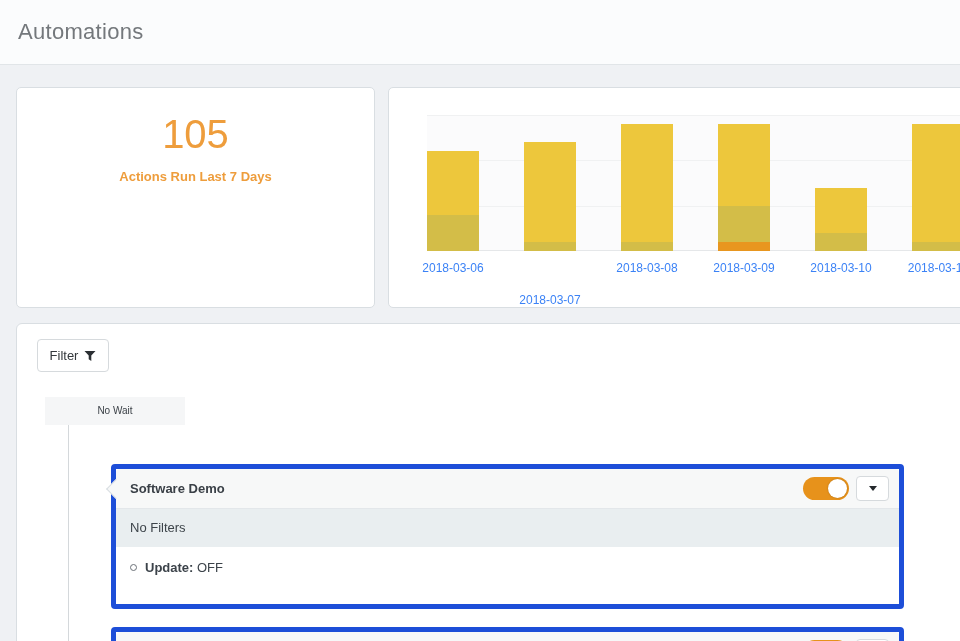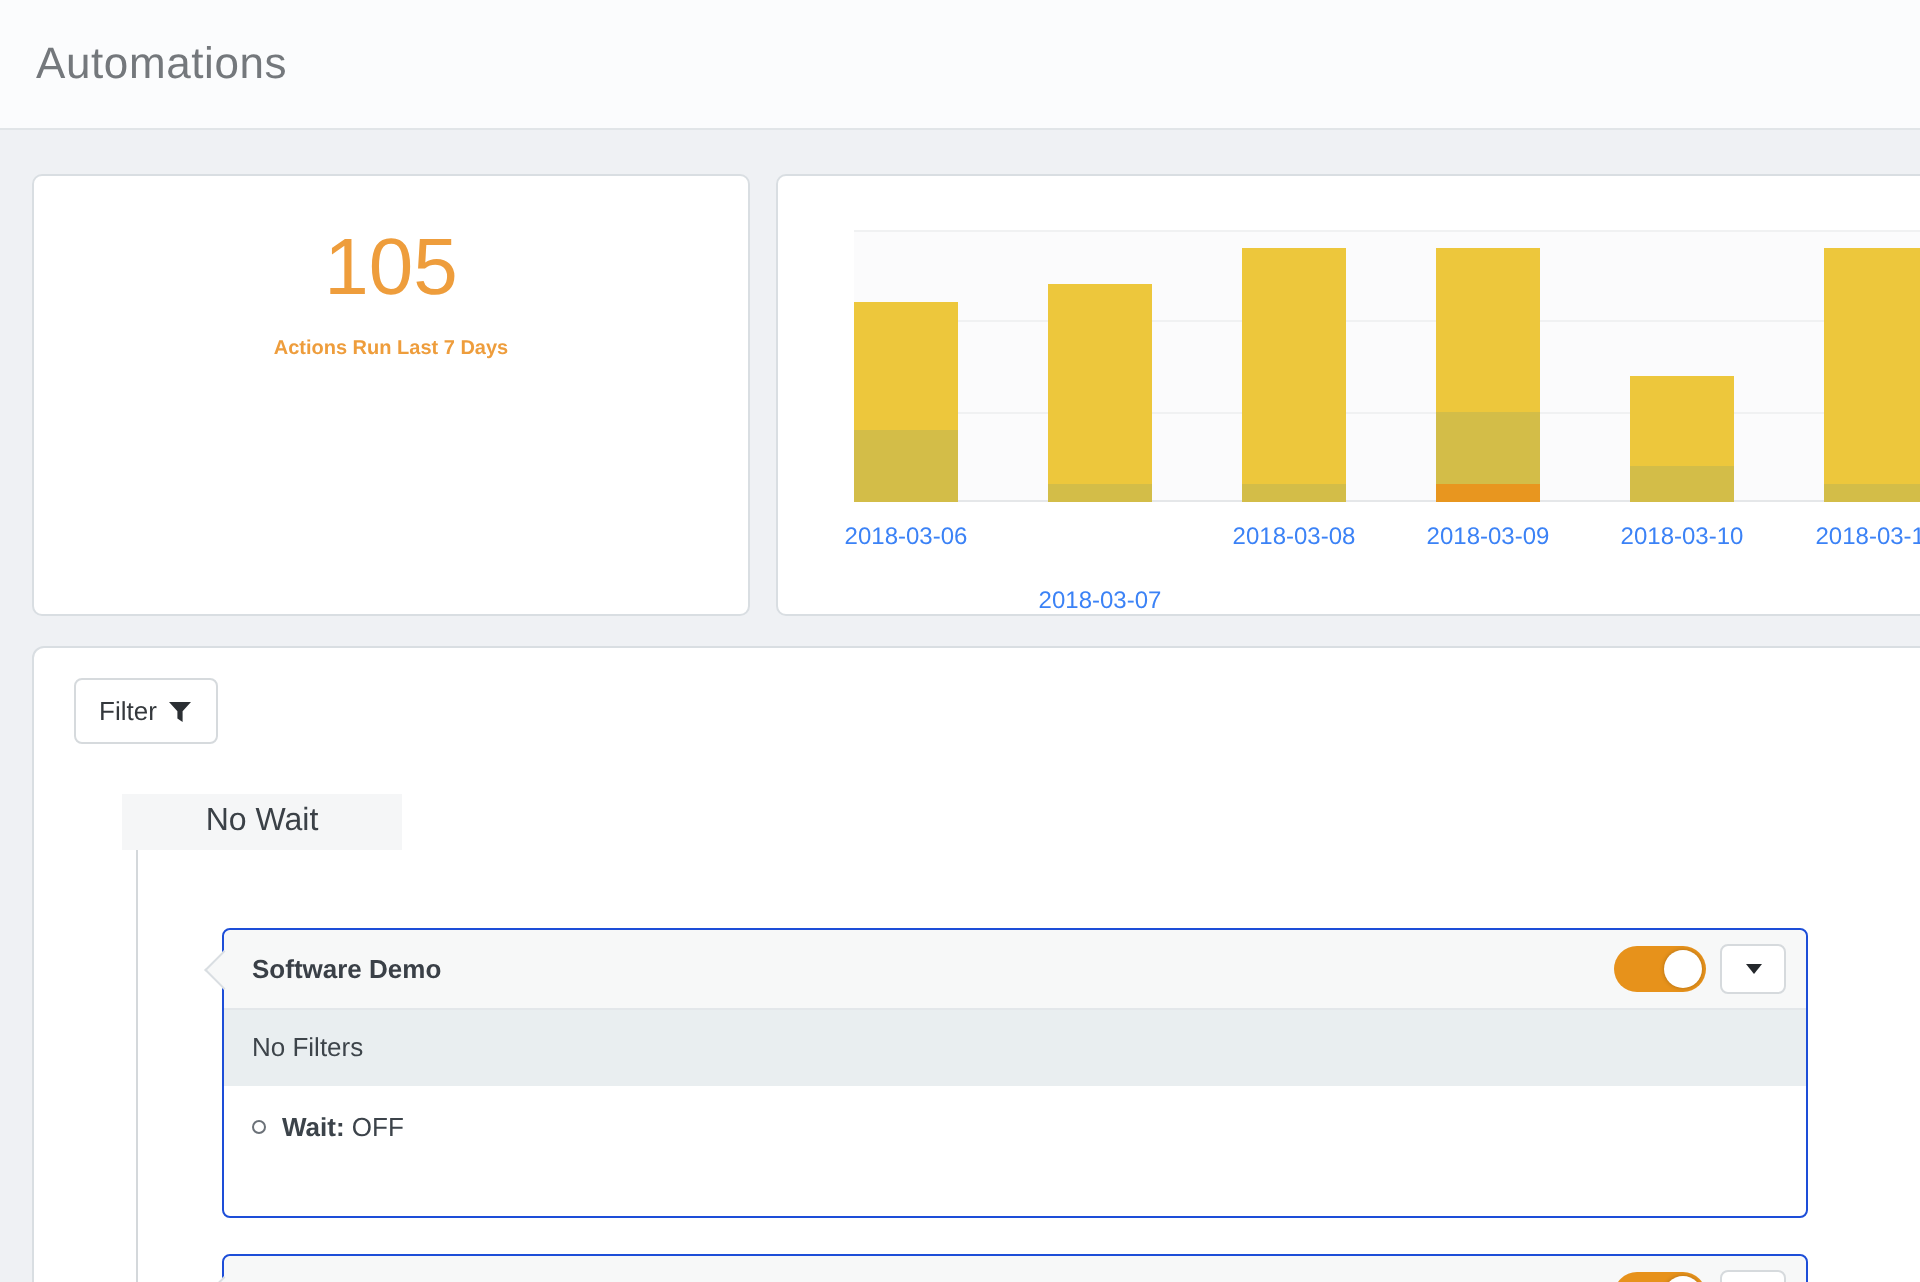--- a/index.html
+++ b/index.html
@@ -11,47 +11,47 @@
   
   .page-header{position:absolute;left:0;top:0;width:100%;height:65px;
     background:#fbfcfd;border-bottom:1px solid #e1e5e8;box-sizing:border-box;}
   .page-title{margin:0;padding:19px 0 0 18px;font-size:22px;font-weight:400;
     color:#74787c;letter-spacing:.3px;}
 
   
   .stat-card{position:absolute;left:16px;top:87px;width:359px;height:221px;
     background:#fff;border:1px solid #d9dee2;border-radius:5px;box-sizing:border-box;text-align:center;}
   .stat-value{margin-top:24px;font-size:40px;font-weight:400;color:#ee9d3c;}
-  .stat-label{margin-top:12px;font-size:10px;font-weight:600;color:#ee9d3c;}
+  .stat-label{margin-top:12px;font-size:13px;font-weight:600;color:#ee9d3c;}
 
   
   .chart-card{position:absolute;left:388px;top:87px;width:600px;height:221px;
     background:#fff;border:1px solid #d9dee2;border-radius:5px;box-sizing:border-box;overflow:hidden;}
   .y-tick-label{position:absolute;right:0;width:33px;text-align:right;
     font-size:11px;color:#85898e;}
   .chart-plot{position:absolute;left:38px;top:27px;right:0;height:136px;background:#fbfbfc;}
   .gridline{position:absolute;left:0;right:0;height:1px;background:#f0f1f2;}
   .baseline{position:absolute;left:0;right:0;bottom:0;height:1px;background:#e5e7e9;}
   .chart-bar-segment{position:absolute;width:52px;}
   .x-axis-label{position:absolute;top:146px;width:100px;text-align:center;
     font-size:12px;color:#3b82f6;}
 
   
   .panel{position:absolute;left:16px;top:323px;width:960px;height:334px;
     background:#fff;border:1px solid #d9dee2;border-radius:6px;box-sizing:border-box;}
   .filter-btn{position:absolute;left:20px;top:15px;width:72px;height:33px;
     background:#fff;border:1px solid #d6dadd;border-radius:4px;
     display:flex;align-items:center;justify-content:center;gap:6px;
     font-size:13px;color:#34383c;font-family:inherit;cursor:pointer;}
-  .wait-chip{position:absolute;left:44px;top:73px;width:140px;height:28px;
-    background:#f5f6f7;color:#3b4147;font-size:16px;line-height:28px;text-align:center;}
+  .wait-chip{position:absolute;left:28px;top:73px;width:140px;height:28px;
+    background:#f5f6f7;color:#3b4147;font-size:10px;line-height:28px;text-align:center;}
   .timeline{position:absolute;left:51px;top:101px;width:1px;height:233px;background:#d4d8db;}
 
   .auto-card{position:absolute;left:94px;width:793px;background:#fff;
-    border:1px solid #1d4ed8;border-radius:4px;box-sizing:border-box;}
+    border:5px solid #1d4ed8;border-radius:4px;box-sizing:border-box;}
   .auto-card.first{top:140px;height:145px;}
   .auto-card.second{top:303px;height:60px;}
   .card-head{position:relative;height:40px;background:#f7f8f8;
     border-bottom:1px solid #e3e7ea;border-radius:4px 4px 0 0;
     display:flex;align-items:center;padding:0 10px 0 14px;box-sizing:border-box;}
   .card-notch{position:absolute;left:-7px;top:13px;width:13px;height:13px;
     background:#f7f8f8;border-left:1px solid #d9dee2;border-bottom:1px solid #d9dee2;
     transform:rotate(45deg);}
   .card-title{flex:1;font-size:13px;font-weight:700;color:#3a4047;}
   .head-controls{display:flex;align-items:center;gap:7px;}
@@ -143,21 +143,21 @@
             <div class="knob"></div>
           </div>
           <button class="dd-btn">
             <span class="caret-down"></span>
           </button>
         </div>
       </div>
       <div class="filters-row">No Filters</div>
       <div class="action-row">
         <ul class="details" id="detailsList">
-            <li><span class="bullet"></span><span class="detail-label">Wait:</span><span> OFF</span></li>
+            <li><span class="bullet"></span><span class="detail-label">Update:</span><span> OFF</span></li>
           </ul>
       </div>
     </article>
 
     <article class="auto-card second">
       <div class="card-head">
         <div class="card-notch"></div>
         <span class="card-title"></span>
         <div class="head-controls">
           <div class="toggle">

